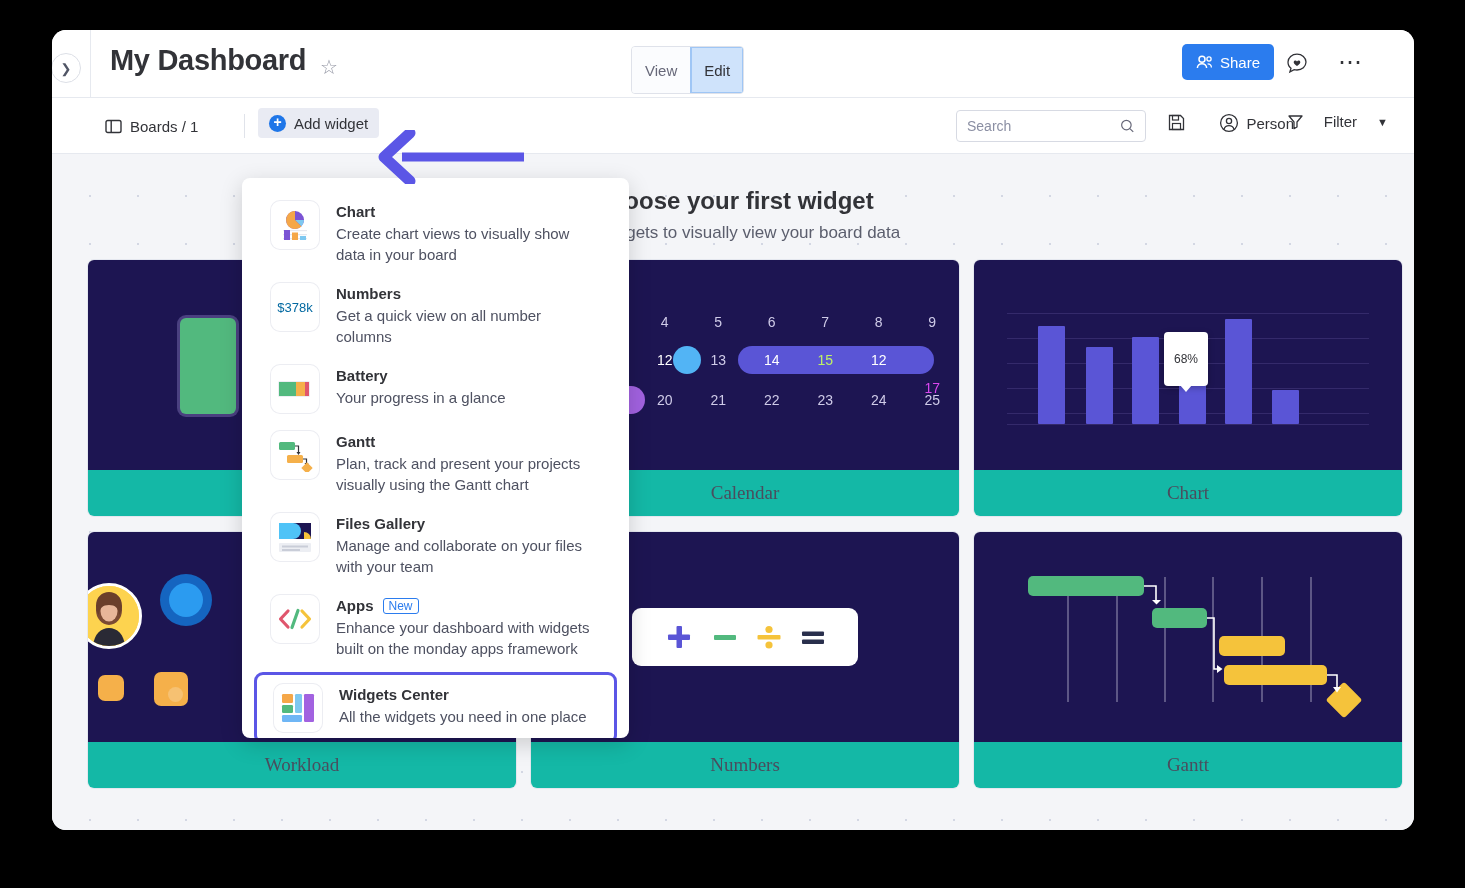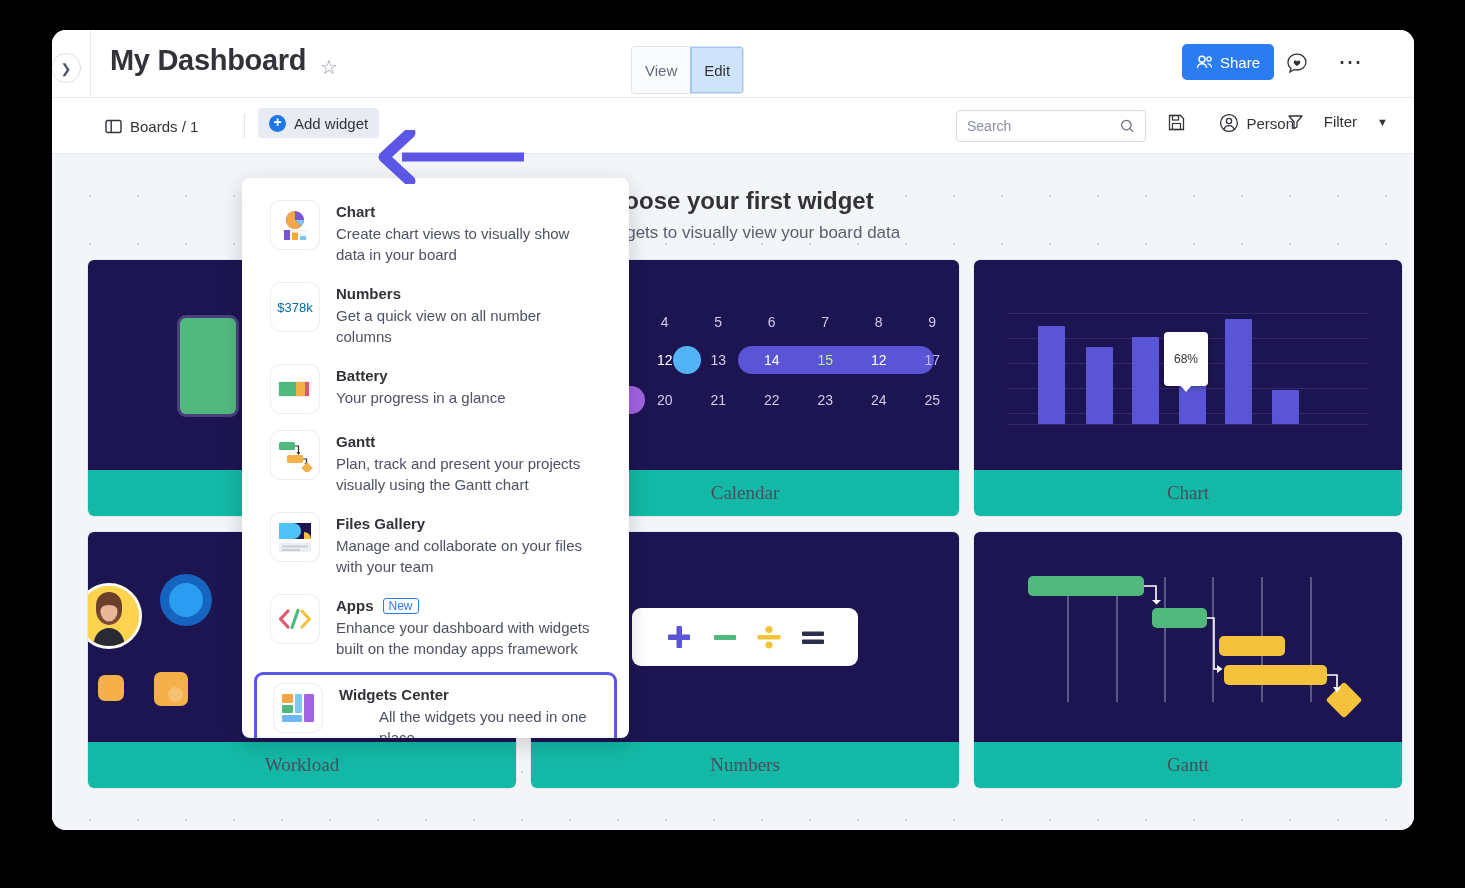--- a/index.html
+++ b/index.html
@@ -341,21 +341,21 @@
             <div class="cal-today" style="left:142px;top:86px;"></div>
             <div class="cal-pill" style="left:207px;top:86px;width:196px;background:#5a55d6;"></div>
             <div class="cal-row" style="top:86px;">
               <div class="cal-cell">10</div>
               <div class="cal-cell">11</div>
               <div class="cal-cell" style="color:#fff;">12</div>
               <div class="cal-cell">13</div>
               <div class="cal-cell" style="color:#fff;">14</div>
               <div class="cal-cell" style="color:#bef264;">15</div>
               <div class="cal-cell" style="color:#fff;">12</div>
-              <div class="cal-cell" style="color:#c4b5fd;">17</div>
+              <div class="cal-cell" style="color:#d946ef;margin-top:28px;">17</div>
             </div>
             <div class="cal-pill" style="left:-14px;top:126px;width:128px;background:#a262e0;"></div>
             <div class="cal-row" style="top:126px;">
               <div class="cal-cell" style="color:#fff;">18</div>
               <div class="cal-cell" style="color:#fff;">19</div>
               <div class="cal-cell">20</div>
               <div class="cal-cell">21</div>
               <div class="cal-cell">22</div>
               <div class="cal-cell">23</div>
               <div class="cal-cell">24</div>
@@ -562,21 +562,21 @@
           <svg width="34" height="30" viewBox="0 0 34 30">
             <rect x="1" y="1" width="11" height="9" rx="1.2" fill="#f5a748"></rect>
             <rect x="1" y="12" width="11" height="8" rx="1.2" fill="#52b97e"></rect>
             <rect x="1" y="22" width="20" height="7" rx="1.2" fill="#6fb6f5"></rect>
             <rect x="14" y="1" width="7" height="19" rx="1.2" fill="#7ec8f0"></rect>
             <rect x="23" y="1" width="10" height="28" rx="1.2" fill="#a262e0"></rect>
           </svg>
         </div>
         <div class="dd-txt">
           <div class="dd-title">Widgets Center</div>
-          <div class="dd-desc" style="max-width:300px;margin-left:40px;">All the widgets you need in one place</div>
+          <div class="dd-desc" style="max-width:300px;">All the widgets you need in one place</div>
         </div>
       </div>
     </div>
 
     <svg class="ann-arrow" width="155" height="54" viewBox="0 0 155 54">
       <path d="M152 27 L30 27" stroke="#5b56e6" stroke-width="9" fill="none" stroke-linecap="butt"></path>
       <path d="M38 3 L12 27 L38 51" stroke="#5b56e6" stroke-width="11" fill="none" stroke-linecap="round" stroke-linejoin="round"></path>
     </svg>
 
   </div>

